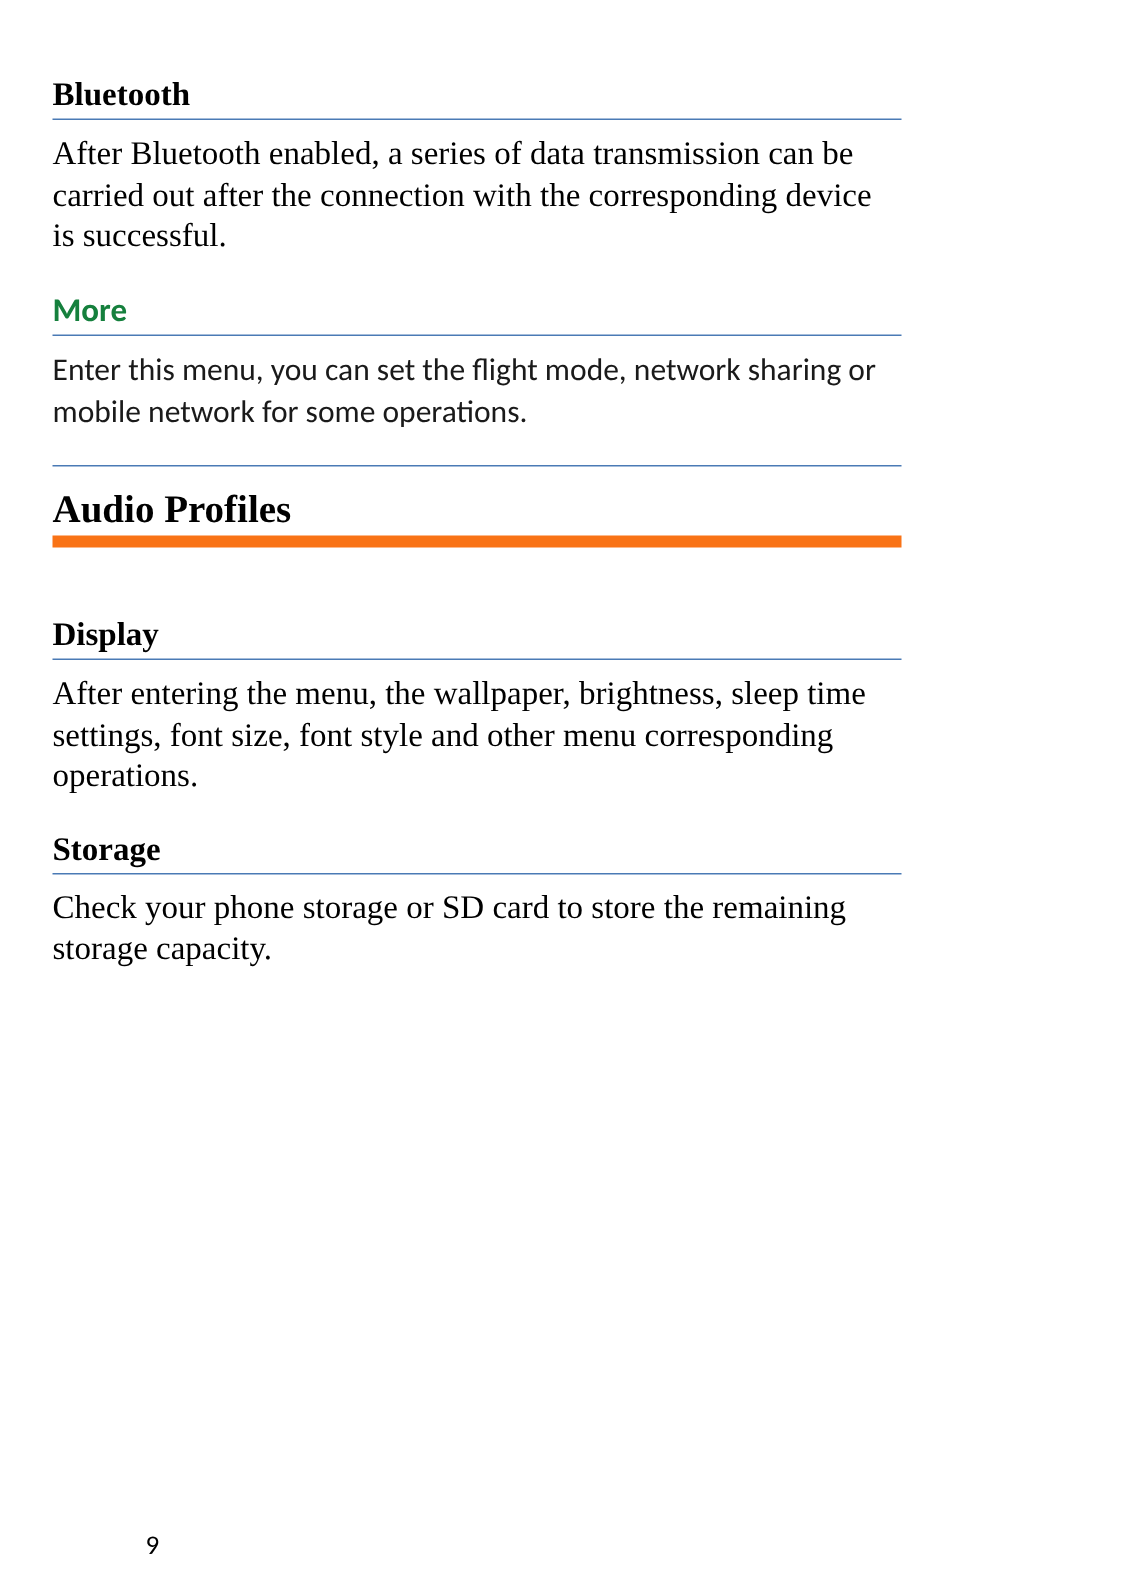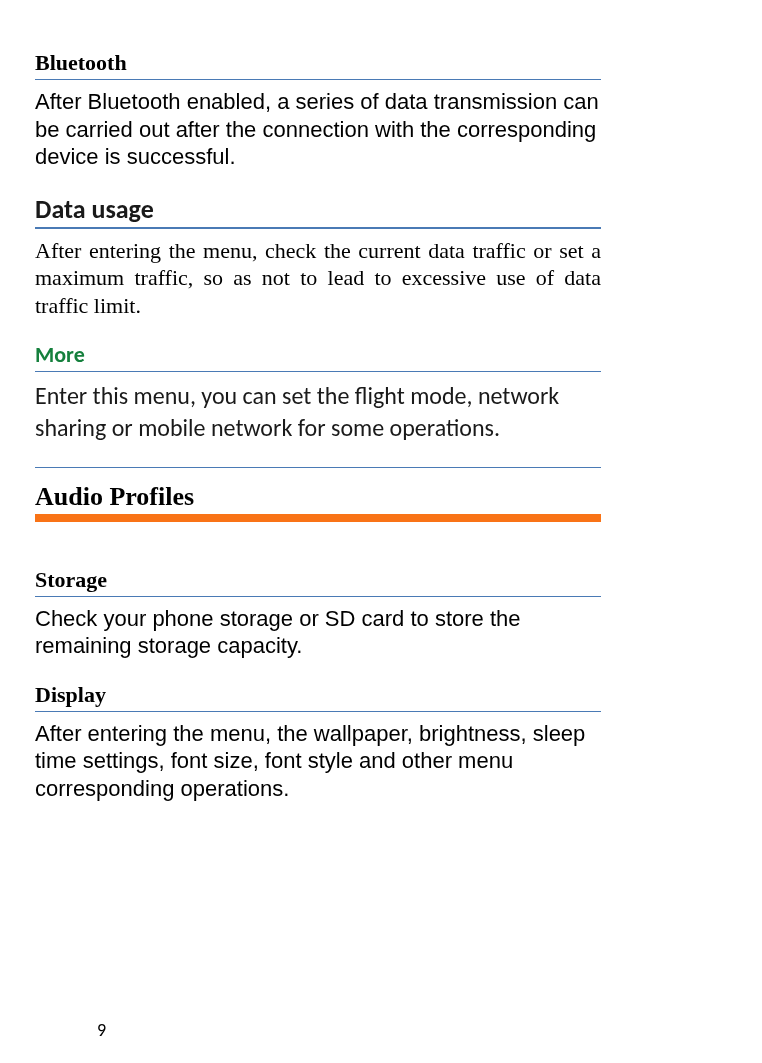--- a/index.html
+++ b/index.html
@@ -46,37 +46,37 @@
     .h-serif-bold-large {
       font-family: "Times New Roman", Times, serif;
       font-weight: bold;
       font-size: 26px;
       color: #000;
       margin: 0;
       padding-bottom: 2px;
       border-bottom: 8px solid #f97316;
     }
     .body-serif {
-      font-family: Liberation Sans, sans-serif;
+      font-family: Liberation Serif, serif;
       font-size: 22px;
       color: #000;
       margin: 8px 0 0 0;
       line-height: 1.25;
     }
     .body-serif-justify {
       font-family: "Times New Roman", Times, serif;
       font-size: 22px;
       color: #000;
       margin: 8px 0 0 0;
       line-height: 1.25;
       text-align: justify;
     }
     .body-sans {
       font-family: Calibri, Arial, sans-serif;
-      font-size: 24px;
+      font-size: 21px;
       color: #1a1a1a;
       margin: 8px 0 0 0;
       line-height: 1.35;
     }
     .section {
       margin-bottom: 22px;
     }
     .section-gap-large {
       margin-bottom: 45px;
     }
@@ -97,43 +97,39 @@
 </head>
 <body>
 
 <div class="page">
 
   <div class="section">
     <h3 class="h-serif-bold">Bluetooth</h3>
     <p class="body-serif">After Bluetooth enabled, a series of data transmission can be carried out after the connection with the corresponding device is successful.</p>
   </div>
 
-  <div class="section">
-    <h2 class="h-sans-bold-large">Data usage</h2>
-    <p class="body-serif-justify">After entering the menu, check the current data traffic or set a maximum traffic, so as not to lead to excessive use of data traffic limit.</p>
-  </div>
 
   <div class="section">
     <h3 class="h-sans-bold-med">More</h3>
     <p class="body-sans">Enter this menu, you can set the flight mode, network sharing or mobile network for some operations.</p>
   </div>
 
   <hr class="hrule">
   <div style="height:14px"></div>
 
   <div class="section section-gap-large">
     <h2 class="h-serif-bold-large">Audio Profiles</h2>
   </div>
 
   <div class="section">
-    <h3 class="h-serif-bold">Storage</h3>
-    <p class="body-serif">Check your phone storage or SD card to store the remaining storage capacity.</p>
+    <h3 class="h-serif-bold">Display</h3>
+    <p class="body-serif">After entering the menu, the wallpaper, brightness, sleep time settings, font size, font style and other menu corresponding operations.</p>
   </div>
 
   <div class="section">
-    <h3 class="h-serif-bold">Display</h3>
-    <p class="body-serif">After entering the menu, the wallpaper, brightness, sleep time settings, font size, font style and other menu corresponding operations.</p>
+    <h3 class="h-serif-bold">Storage</h3>
+    <p class="body-serif">Check your phone storage or SD card to store the remaining storage capacity.</p>
   </div>
 
 
   <div class="page-number">9</div>
 
 </div>
 
 </body></html>

